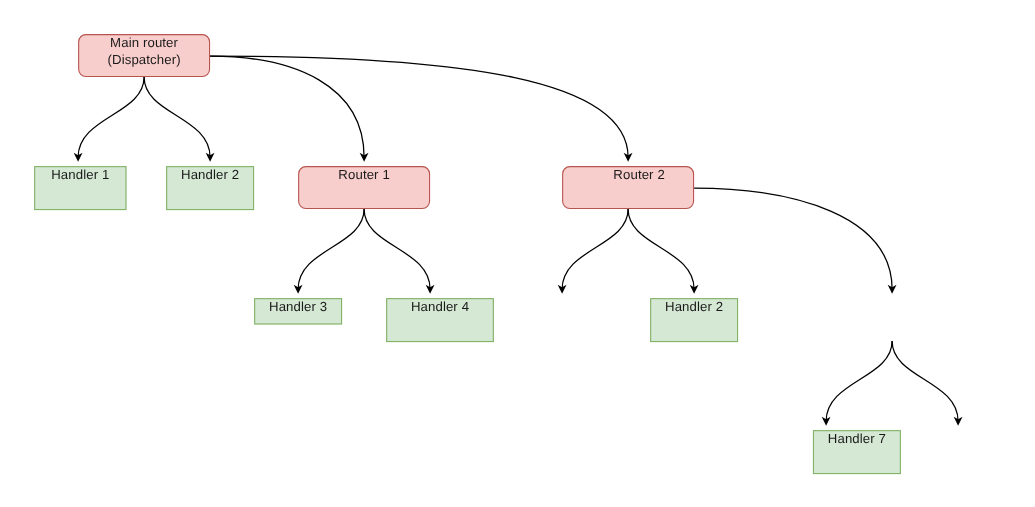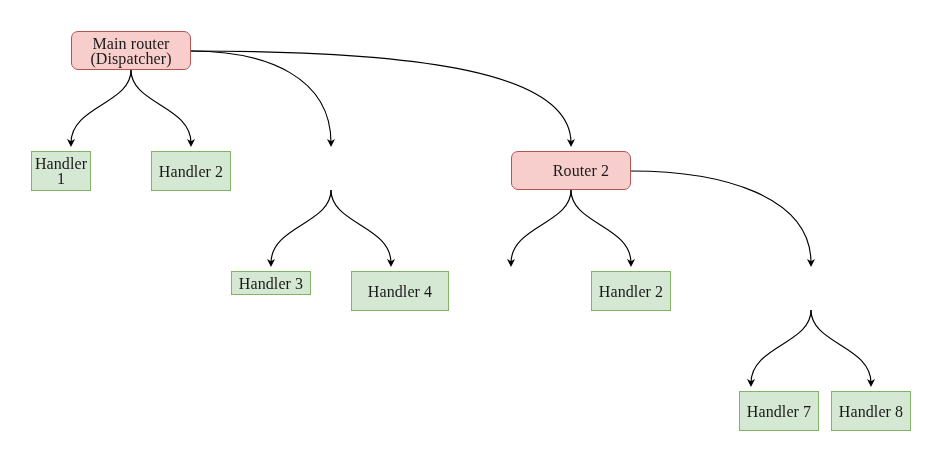--- a/index.html
+++ b/index.html
@@ -22,29 +22,28 @@
     left: 0;
     top: 0;
     width: 941px;
     height: 461px;
     pointer-events: none;
   }
   .node {
     position: absolute;
     box-sizing: border-box;
     display: flex;
-    align-items: center;
+    align-items: flex-start;
     justify-content: center;
     text-align: center;
-    font-size: 16px;
+    font-size: 12px;
     line-height: 15px;
     color: #1a1a1a;
     letter-spacing: 0.1px;
     white-space: pre-line;
-    font-family: Liberation Serif, serif;
   }
   .node.router {
     background: #f8cecc;
     border: 1px solid #b85450;
     border-radius: 7px;
   }
   .node.handler {
     background: #d5e8d4;
     border: 1px solid #82b366;
     border-radius: 0;
@@ -78,28 +77,31 @@
         <path d="M 811 310 C 811 344 751 346 751 383" marker-end="url(#arrowhead)"></path>
         <path d="M 811 310 C 811 344 871 346 871 383" marker-end="url(#arrowhead)"></path>
       </g>
   </svg>
 
   <div class="node router" style="left: 71px; top: 31px; width: 120px; height: 39px;">
     <span class="node-label">Main router
 (Dispatcher)</span>
   </div>
 
-  <div class="node handler" style="left: 31px; top: 151px; width: 60px; height: 40px;">
+  <div class="node handler" style="left: 31px; top: 151px; width: 84px; height: 40px;">
     <span class="node-label">Handler 1</span>
   </div>
 
   <div class="node handler" style="left: 151px; top: 151px; width: 80px; height: 40px;">
     <span class="node-label">Handler 2</span>
   </div>
 
+  <div class="node router" style="left: 271px; top: 151px; width: 120px; height: 39px;">
+    <span class="node-label">Router 1</span>
+  </div>
 
   <div class="node router" style="left: 511px; top: 151px; width: 120px; height: 39px; padding-left: 20px;">
     <span class="node-label">Router 2</span>
   </div>
 
   <div class="node handler" style="left: 231px; top: 271px; width: 80px; height: 24px;">
     <span class="node-label">Handler 3</span>
   </div>
 
   <div class="node handler" style="left: 351px; top: 271px; width: 98px; height: 40px;">
@@ -109,17 +111,14 @@
 
   <div class="node handler" style="left: 591px; top: 271px; width: 80px; height: 40px;">
     <span class="node-label">Handler 2</span>
   </div>
 
 
   <div class="node handler" style="left: 711px; top: 391px; width: 80px; height: 40px; margin-left: 28px;">
     <span class="node-label">Handler 7</span>
   </div>
 
-  <div class="node handler" style="left: 831px; top: 391px; width: 80px; height: 40px;">
-    <span class="node-label">Handler 8</span>
-  </div>
 
 </div>
 
 </body></html>

